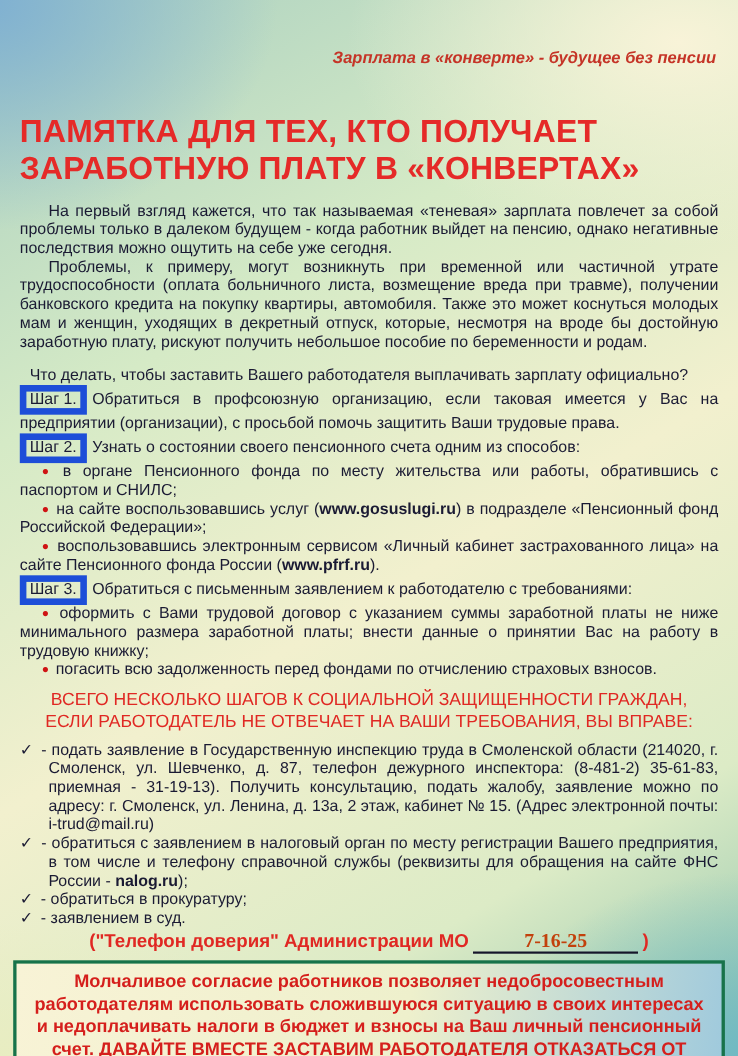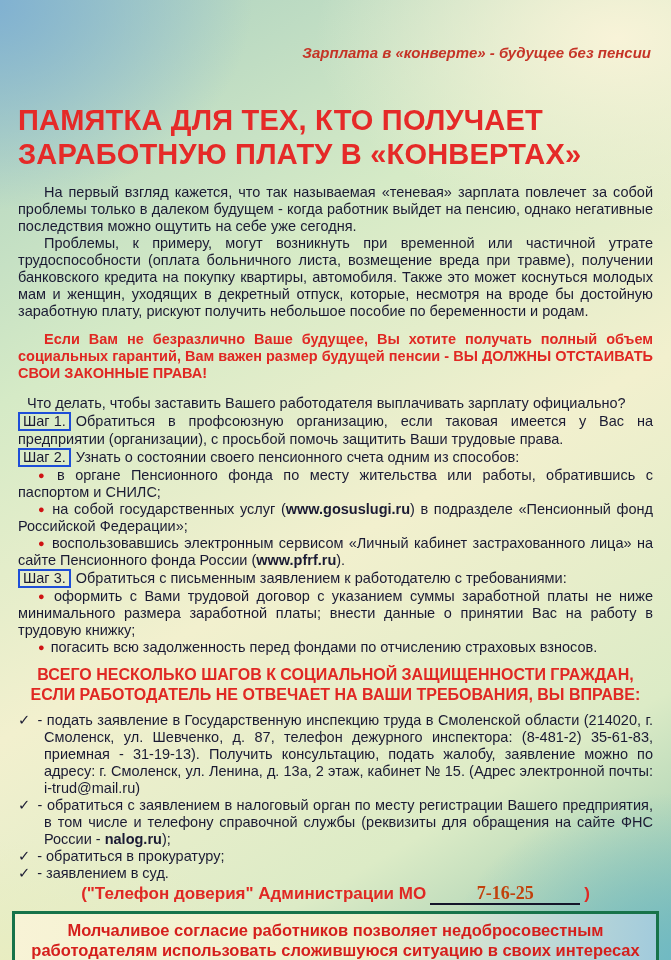--- a/index.html
+++ b/index.html
@@ -27,28 +27,28 @@
   p{margin:0;}
   .para{text-indent:26px;}
   .p1{margin-top:13px;}
   .warning{
     margin-top:11px;text-indent:26px;font-weight:bold;color:#e02823;
     text-align:justify;
   }
   .question{margin-top:13px;text-indent:9px;}
   .step-para{text-align:justify;}
   .step-box{
-    display:inline-block;border:2px solid #1d4ed8;padding:0 3px;
+    display:inline-block;border:6px solid #1d4ed8;padding:0 3px;
     line-height:1.05;margin-right:5px;text-indent:0;
   }
   .bullet{text-indent:20px;text-align:justify;}
   .dot{color:#cf1313;font-size:11px;margin-right:6px;vertical-align:1px;}
   .url{font-weight:bold;}
   .rights-heading{
-    margin-top:9px;text-align:center;font-weight:bold;color:#e02823;
+    margin-top:9px;text-align:center;font-weight:normal;color:#e02823;
     font-size:16px;line-height:1.26;padding:0 6px;
   }
   .checklist{margin-top:7px;}
   .check-item{padding-left:26px;text-indent:-26px;text-align:justify;}
   .chk{margin-right:7px;}
   .hotline{
     margin-top:2px;text-align:center;font-weight:bold;font-size:17px;color:#e02823;
     white-space:nowrap;
   }
   .phone-line{
@@ -75,34 +75,33 @@
   <div class="title">
     <div>ПАМЯТКА ДЛЯ ТЕХ, КТО ПОЛУЧАЕТ</div>
     <div>ЗАРАБОТНУЮ ПЛАТУ В «КОНВЕРТАХ»</div>
   </div>
 
   <div class="body-text">
 
     <p class="para p1">На первый взгляд кажется, что так называемая «теневая» зарплата повлечет за собой проблемы только в далеком будущем - когда работник выйдет на пенсию, однако негативные последствия можно ощутить на себе уже сегодня.</p>
     <p class="para">Проблемы, к примеру, могут возникнуть при временной или частичной утрате трудоспособности (оплата больничного листа, возмещение вреда при травме), получении банковского кредита на покупку квартиры, автомобиля. Также это может коснуться молодых мам и женщин, уходящих в декретный отпуск, которые, несмотря на вроде бы достойную заработную плату, рискуют получить небольшое пособие по беременности и родам.</p>
 
-    <p class="warning">Если Вам не безразлично Ваше будущее, Вы хотите получать полный объем социальных гарантий, Вам важен размер будущей пенсии - ВЫ ДОЛЖНЫ ОТСТАИВАТЬ СВОИ ЗАКОННЫЕ ПРАВА!</p>
 
     <p class="question">Что делать, чтобы заставить Вашего работодателя выплачивать зарплату официально?</p>
 
     <p class="step-para"><span class="step-box">Шаг 1.</span><span>Обратиться в профсоюзную организацию, если таковая имеется у Вас на предприятии (организации), с просьбой помочь защитить Ваши трудовые права.</span></p>
 
     <p class="step-para"><span class="step-box">Шаг 2.</span><span>Узнать о состоянии своего пенсионного счета одним из способов:</span></p>
 
     <div>
 
         <p class="bullet"><span class="dot">●</span><span>в органе Пенсионного фонда по месту жительства или работы, обратившись с паспортом и СНИЛС;</span><span class="url"></span><span></span></p>
 
 
-        <p class="bullet"><span class="dot">●</span><span>на собой государственных услуг (</span><span class="url">www.gosuslugi.ru</span><span>) в подразделе «Пенсионный фонд Российской Федерации»;</span></p>
+        <p class="bullet"><span class="dot">●</span><span>на сайте воспользовавшись услуг (</span><span class="url">www.gosuslugi.ru</span><span>) в подразделе «Пенсионный фонд Российской Федерации»;</span></p>
 
         <p class="bullet"><span class="dot">●</span><span>воспользовавшись электронным сервисом «Личный кабинет застрахованного лица» на сайте Пенсионного фонда России (</span><span class="url">www.pfrf.ru</span><span>).</span></p>
       </div>
 
     <p class="step-para"><span class="step-box">Шаг 3.</span><span>Обратиться с письменным заявлением к работодателю с требованиями:</span></p>
 
     <div>
 
         <p class="bullet"><span class="dot">●</span><span>оформить с Вами трудовой договор с указанием суммы заработной платы не ниже минимального размера заработной платы; внести данные о принятии Вас на работу в трудовую книжку;</span><span class="url"></span><span></span></p>
 

